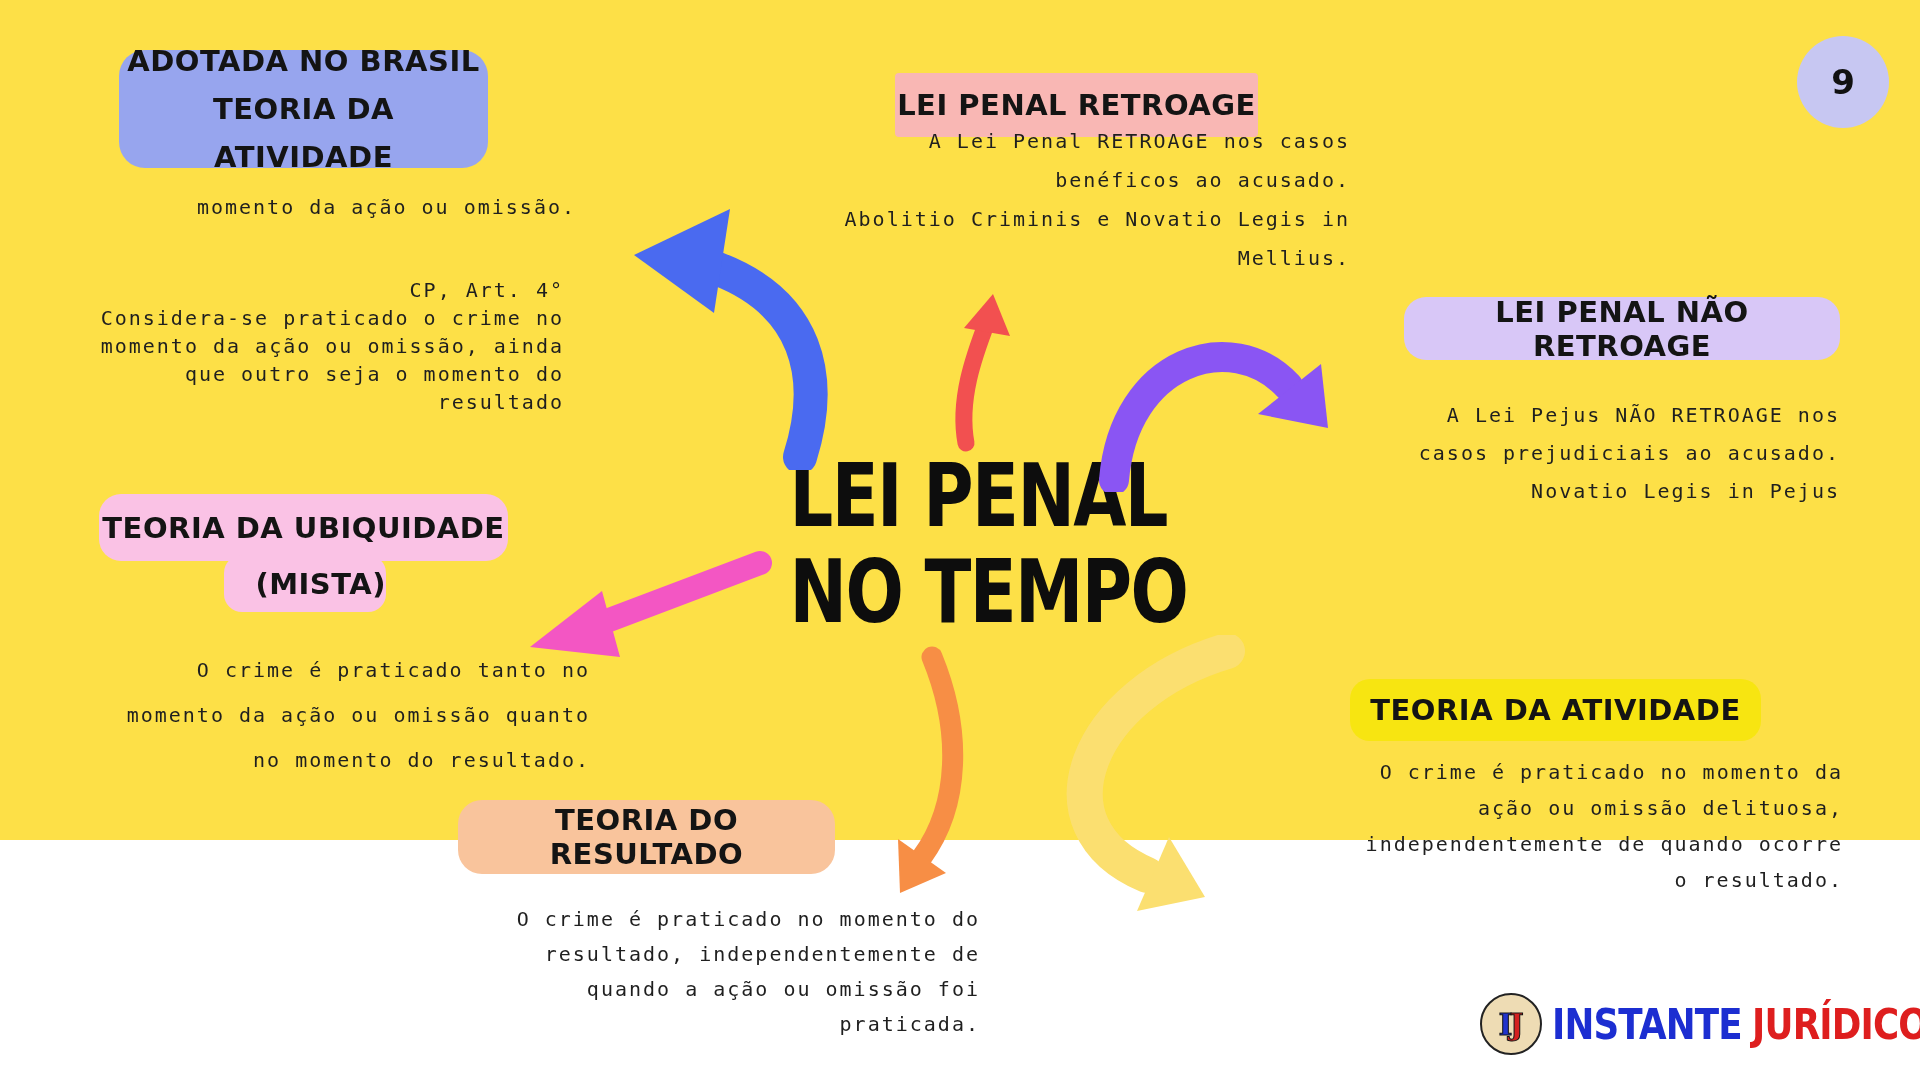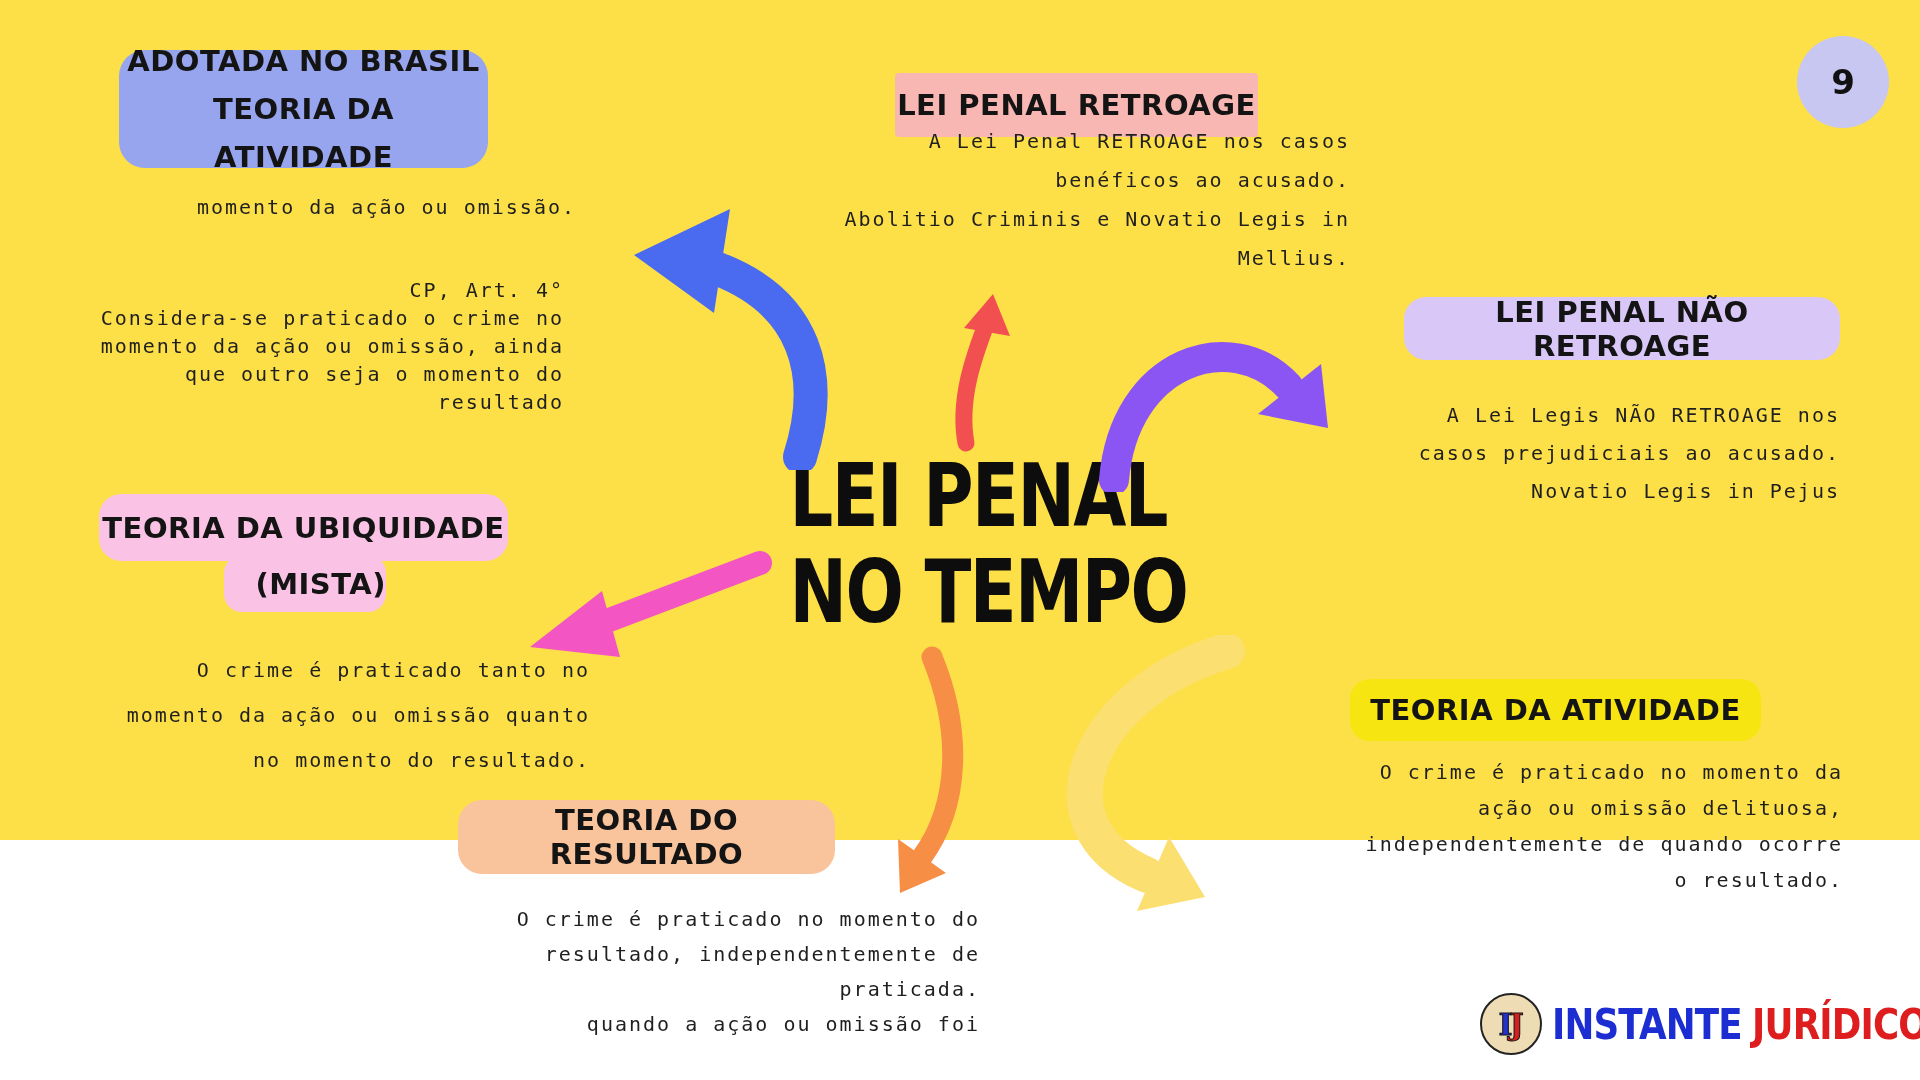--- a/index.html
+++ b/index.html
@@ -88,21 +88,21 @@
     <div class="line">benéficos ao acusado.</div>
     <div class="line">Abolitio Criminis e Novatio Legis in</div>
     <div class="line">Mellius.</div>
   </div>
 
   <div class="pill pill-nao">
     <span>LEI PENAL NÃO RETROAGE</span>
   </div>
 
   <div class="para para-nao">
-    <div class="line">A Lei Legis NÃO RETROAGE nos</div>
+    <div class="line">A Lei Pejus NÃO RETROAGE nos</div>
     <div class="line">casos prejudiciais ao acusado.</div>
     <div class="line">Novatio Legis in Pejus</div>
   </div>
 
   <div class="pill pill-ubiq-1">
     <span>TEORIA DA UBIQUIDADE</span>
   </div>
   <div class="pill pill-ubiq-2">
     <span>(MISTA)</span>
   </div>
@@ -113,22 +113,22 @@
     <div class="line">no momento do resultado.</div>
   </div>
 
   <div class="pill pill-resultado">
     <span>TEORIA DO RESULTADO</span>
   </div>
 
   <div class="para para-resultado">
     <div class="line">O crime é praticado no momento do</div>
     <div class="line">resultado, independentemente de</div>
+    <div class="line">quando a ação ou omissão foi</div>
     <div class="line">praticada.</div>
-    <div class="line">quando a ação ou omissão foi</div>
   </div>
 
   <div class="pill pill-atividade">
     <span>TEORIA DA ATIVIDADE</span>
   </div>
 
   <div class="para para-atividade">
     <div class="line">O crime é praticado no momento da</div>
     <div class="line">ação ou omissão delituosa,</div>
     <div class="line">independentemente de quando ocorre</div>

